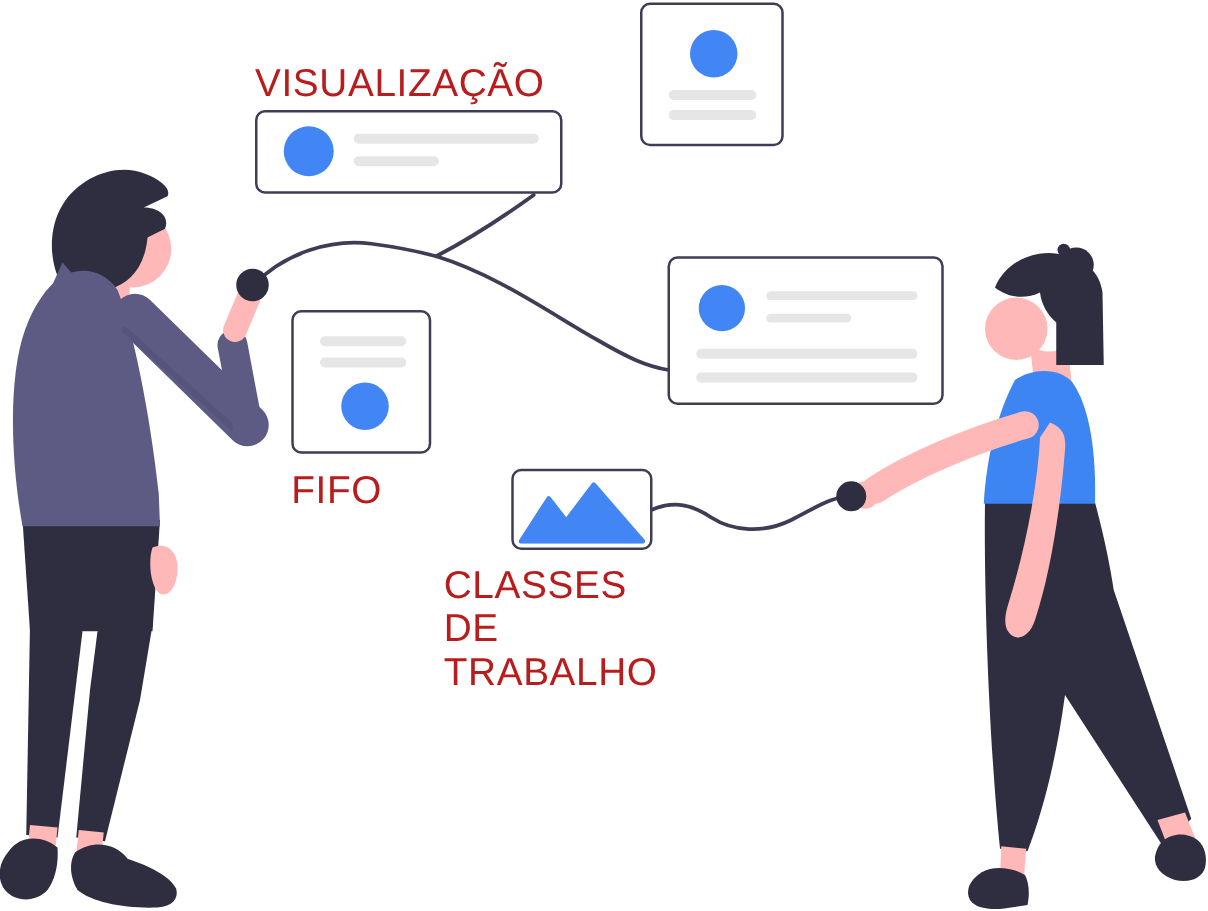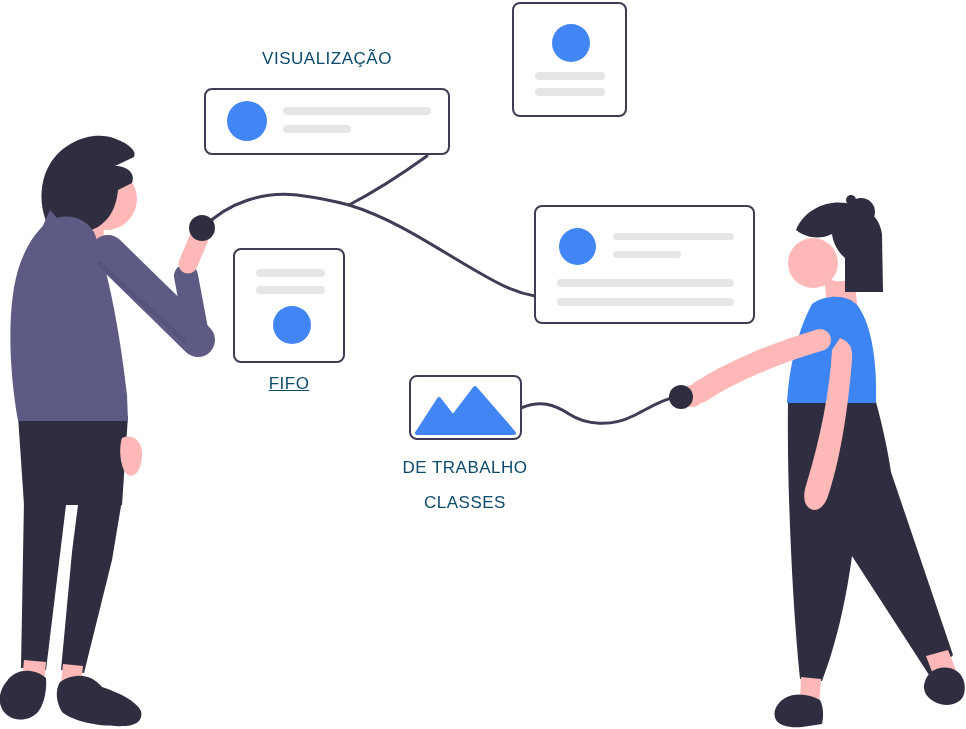--- a/index.html
+++ b/index.html
@@ -3,22 +3,22 @@
 <meta charset="utf-8">
 <style>
   html,body{margin:0;padding:0;background:#ffffff;}
   .stage{position:relative;width:966px;height:729px;background:#ffffff;overflow:hidden;
          font-family:"Liberation Sans","DejaVu Sans",sans-serif;}
   .figures{position:absolute;left:0;top:0;width:966px;height:729px;z-index:1;}
   .card{position:absolute;background:#ffffff;border:2px solid #3f3d56;border-radius:8px;
         box-sizing:border-box;z-index:2;}
   .dot{position:absolute;background:#4285f4;border-radius:50%;}
   .bar{position:absolute;background:#e6e6e6;border-radius:4px;}
-  .label{position:absolute;z-index:3;color:#0c4a6e;font-size:17px;line-height:1.25;
-         text-align:center;letter-spacing:0.5px;white-space:nowrap;}
+  .label{position:absolute;z-index:3;color:#b91c1c;font-size:31px;line-height:1.25;
+         text-align:left;letter-spacing:0.5px;white-space:nowrap;}
   .label.two-line{white-space:normal;line-height:35px;}
   .mountains{position:absolute;left:3px;bottom:3px;}
 </style>
 </head>
 <body>
 
 <div class="stage">
 
   <svg class="figures" viewBox="0 0 966 729" fill="none" xmlns="http://www.w3.org/2000/svg">
 
@@ -109,25 +109,25 @@
     <div class="bar" style="left:77px;top:44px;width:68px;height:7px;"></div>
     <div class="bar" style="left:21px;top:72px;width:177px;height:8px;"></div>
     <div class="bar" style="left:21px;top:91px;width:177px;height:8px;"></div>
   </div>
 
   <div class="card" style="left:233px;top:248px;width:112px;height:115px;">
     <div class="bar" style="left:21px;top:19px;width:69px;height:8px;"></div>
     <div class="bar" style="left:21px;top:36px;width:69px;height:8px;"></div>
     <div class="dot" style="left:38px;top:56px;width:38px;height:38px;"></div>
   </div>
-  <div class="label" style="left:233px;top:373px;width:112px;text-decoration:underline;">FIFO</div>
+  <div class="label" style="left:233px;top:373px;width:112px;">FIFO</div>
 
   <div class="card" style="left:409px;top:375px;width:113px;height:65px;">
     <svg class="mountains" width="103" height="50" viewBox="0 0 103 50" xmlns="http://www.w3.org/2000/svg">
       <path d="M 3 48 L 25 14 L 39 32 L 61 3 L 100 48 Z" fill="#4285f4" stroke="#4285f4" stroke-width="4" stroke-linejoin="round"></path>
     </svg>
   </div>
   <div class="label two-line" style="left:355px;top:450px;width:220px;">
+    <div>CLASSES</div>
     <div>DE TRABALHO</div>
-    <div>CLASSES</div>
   </div>
 
 </div>
 
 </body></html>

